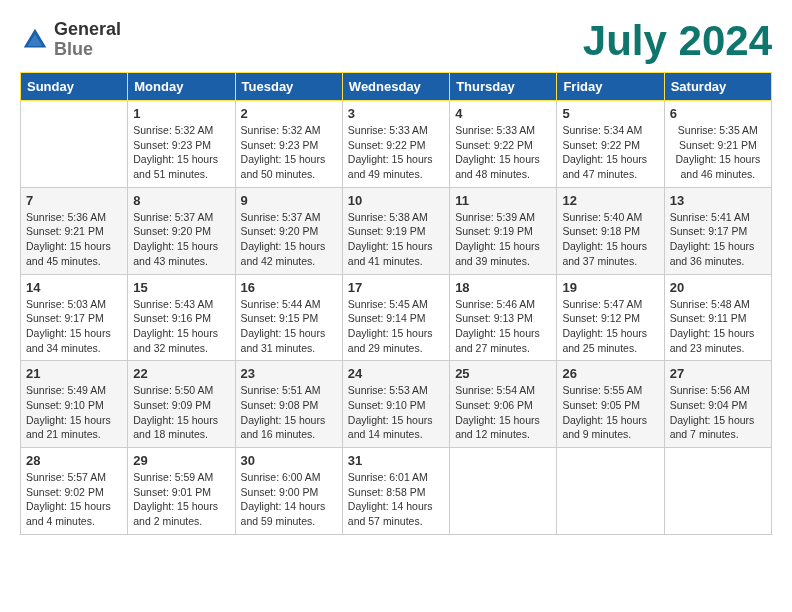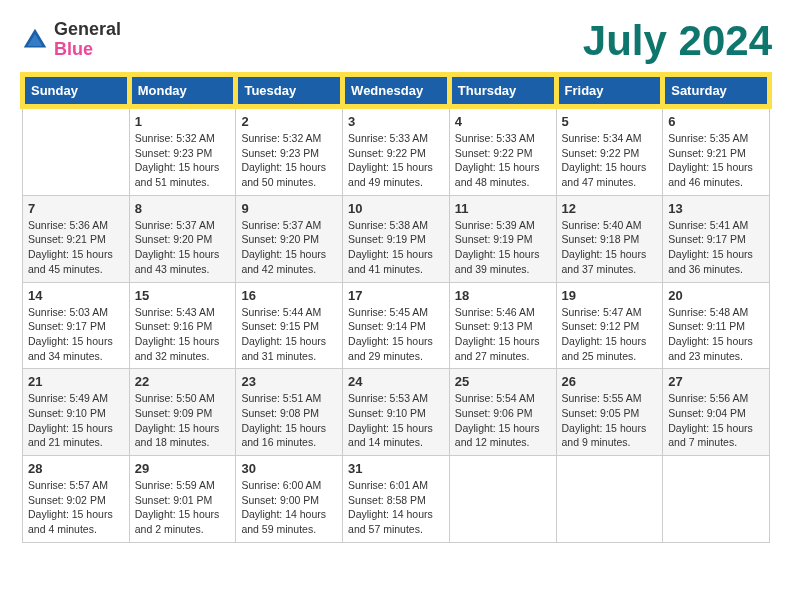--- a/index.html
+++ b/index.html
@@ -27,21 +27,21 @@
       line-height: 1.1;
     }
     .logo-general {
       font-size: 18px;
       font-weight: bold;
       color: #333;
     }
     .logo-blue {
       font-size: 18px;
       font-weight: bold;
-      color: #ec4899;
+      color: #737373;
     }
     .logo-icon {
       width: 30px;
       height: 30px;
     }
     .title-block {
       text-align: right;
     }
     .month-title {
       font-size: 42px;
@@ -61,21 +61,21 @@
     }
     thead tr {
       background-color: #1a5fa8;
       color: #fff;
     }
     thead th {
       padding: 6px 6px;
       font-size: 13px;
       font-weight: bold;
       text-align: left;
-      border: 5px solid #fde047;
+      border: 1px solid #fde047;
       margin-left: 19px;
     }
     tbody tr {
       vertical-align: top;
     }
     tbody tr:nth-child(even) {
       background-color: #f5f5f5;
     }
     tbody tr:nth-child(odd) {
       background-color: #fff;
@@ -167,21 +167,21 @@
         </td>
         <td>
           <span class="day-num">5</span>
           <div class="day-info" style="white-space: pre-line;">Sunrise: 5:34 AM
 Sunset: 9:22 PM
 Daylight: 15 hours
 and 47 minutes.</div>
         </td>
         <td>
           <span class="day-num">6</span>
-          <div class="day-info" style="white-space: pre-line;">Sunrise: 5:35 AM
+          <div class="day-info" style="white-space: pre-line; text-align: center;">Sunrise: 5:35 AM
 Sunset: 9:21 PM
 Daylight: 15 hours
 and 46 minutes.</div>
         </td>
       </tr>
       <tr>
         <td>
           <span class="day-num">7</span>
           <div class="day-info" style="white-space: pre-line;">Sunrise: 5:36 AM
 Sunset: 9:21 PM

